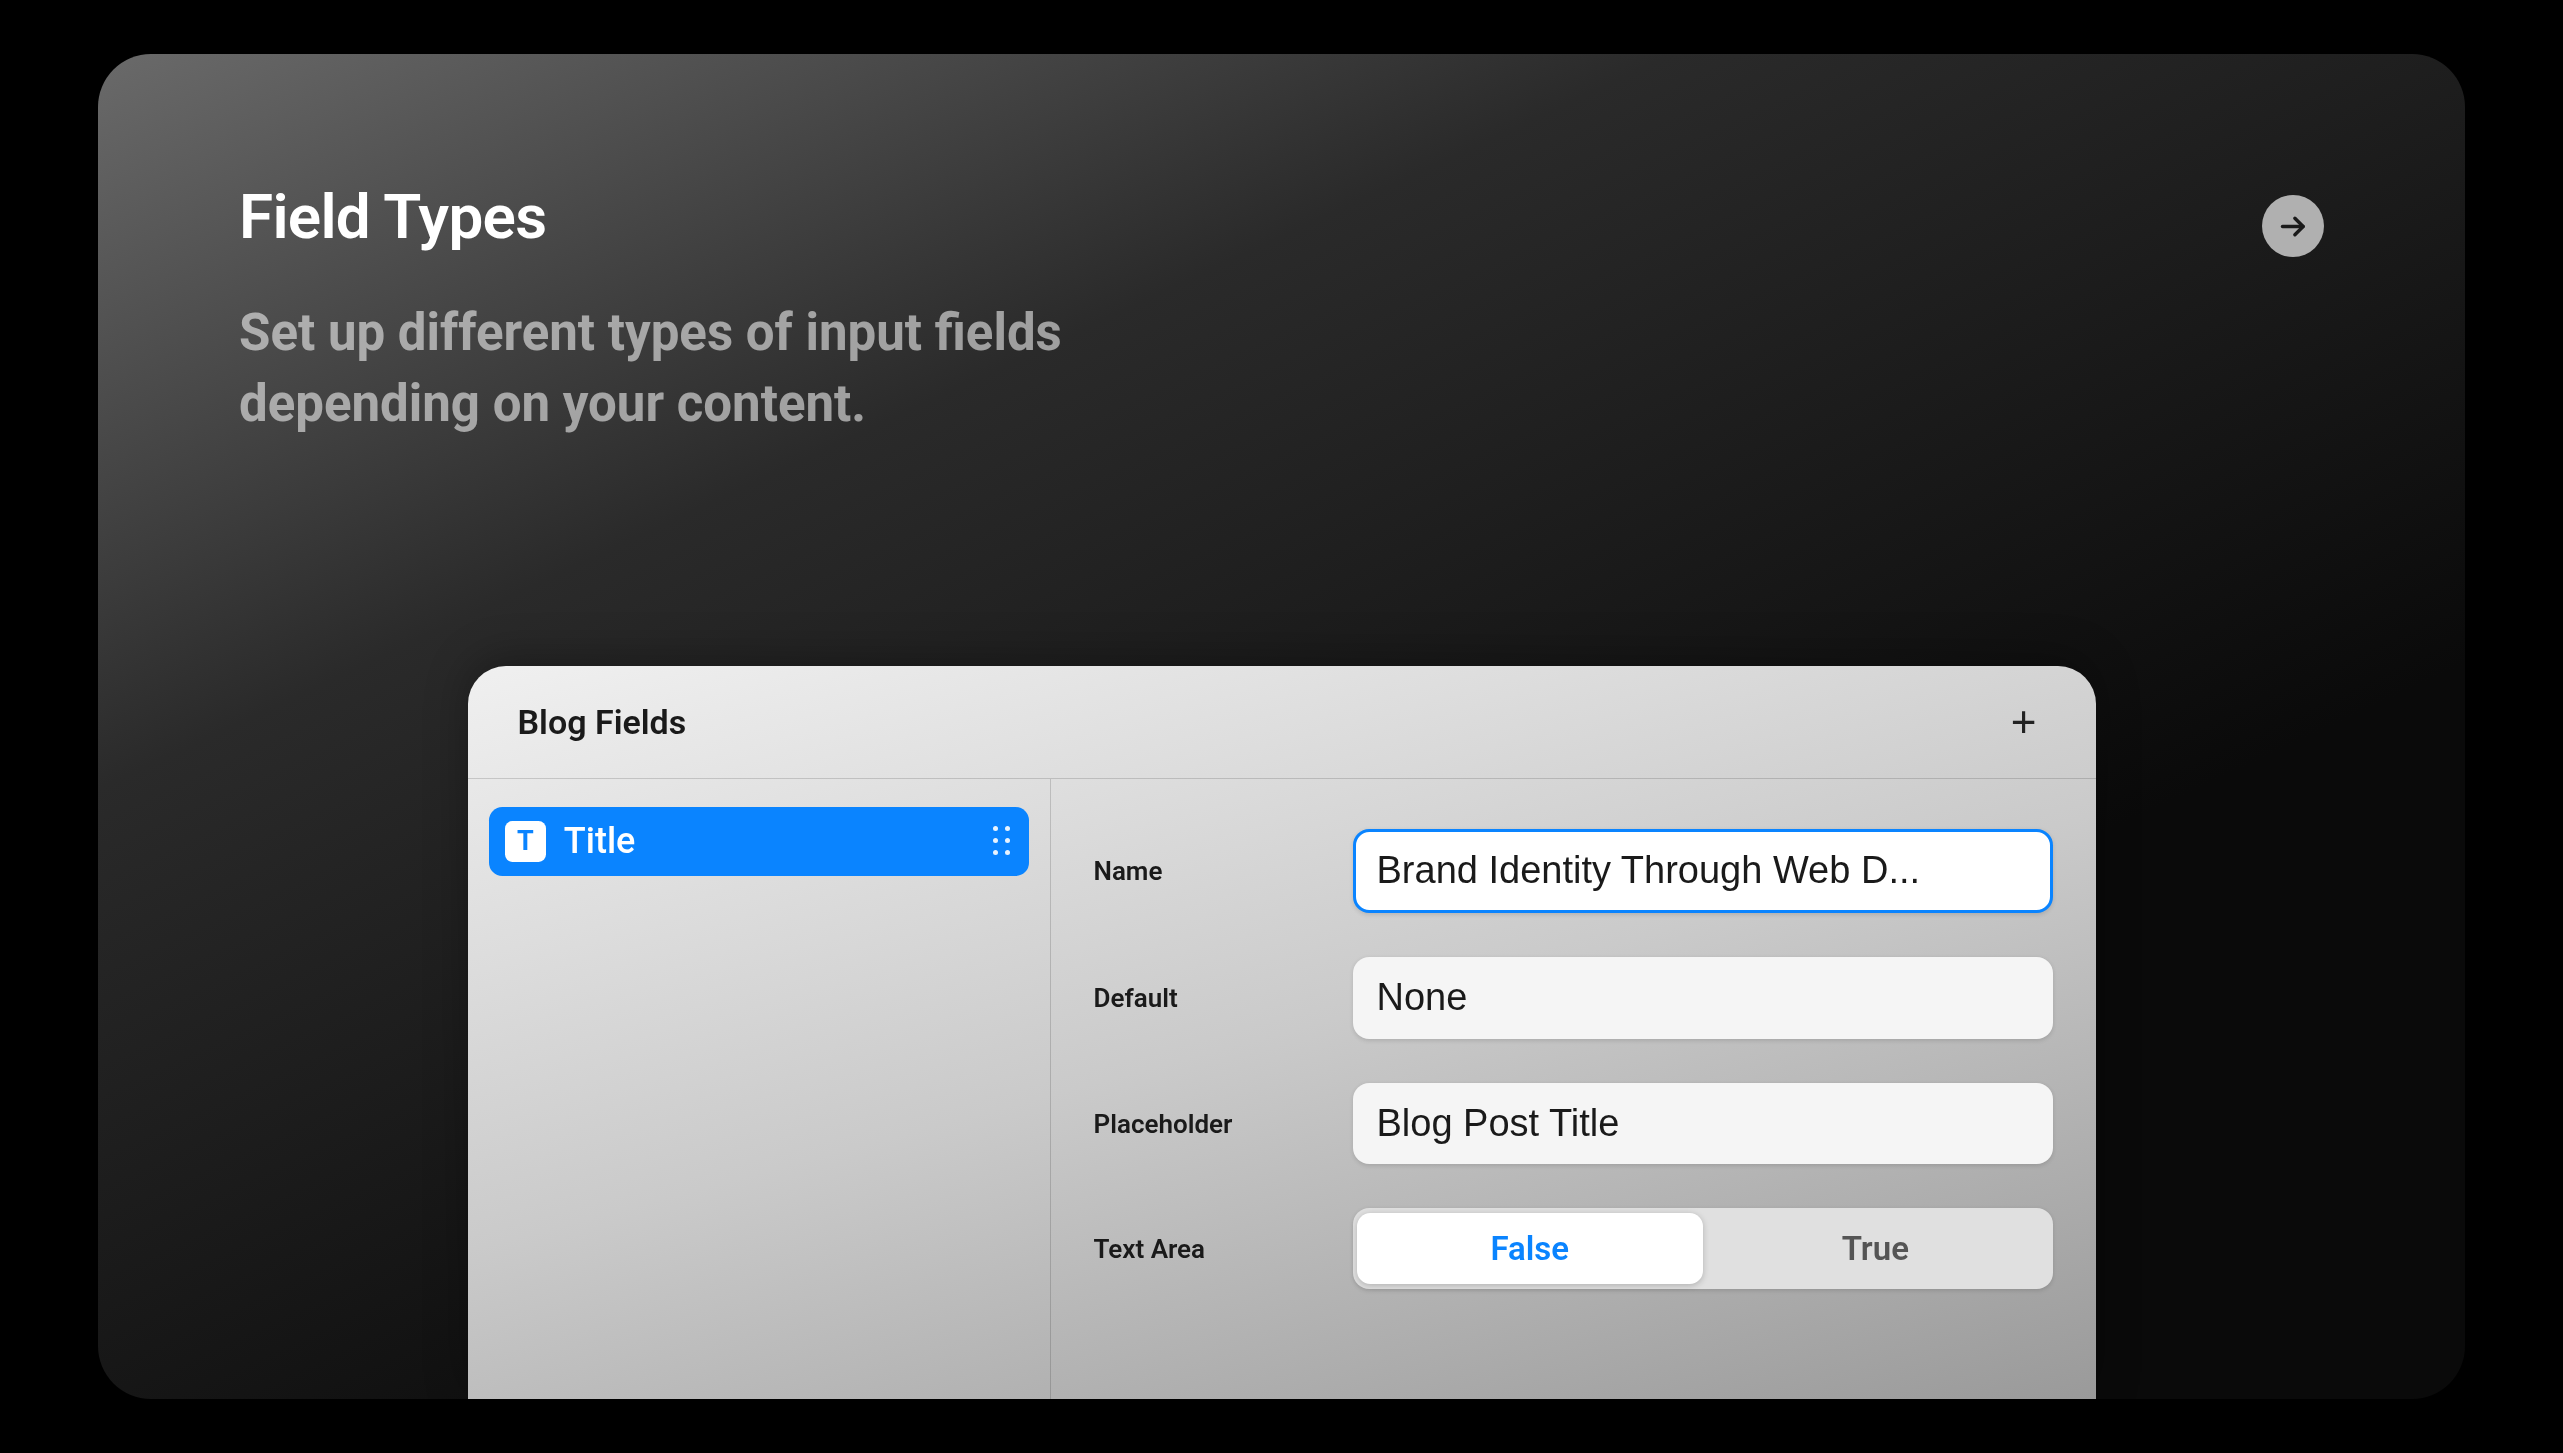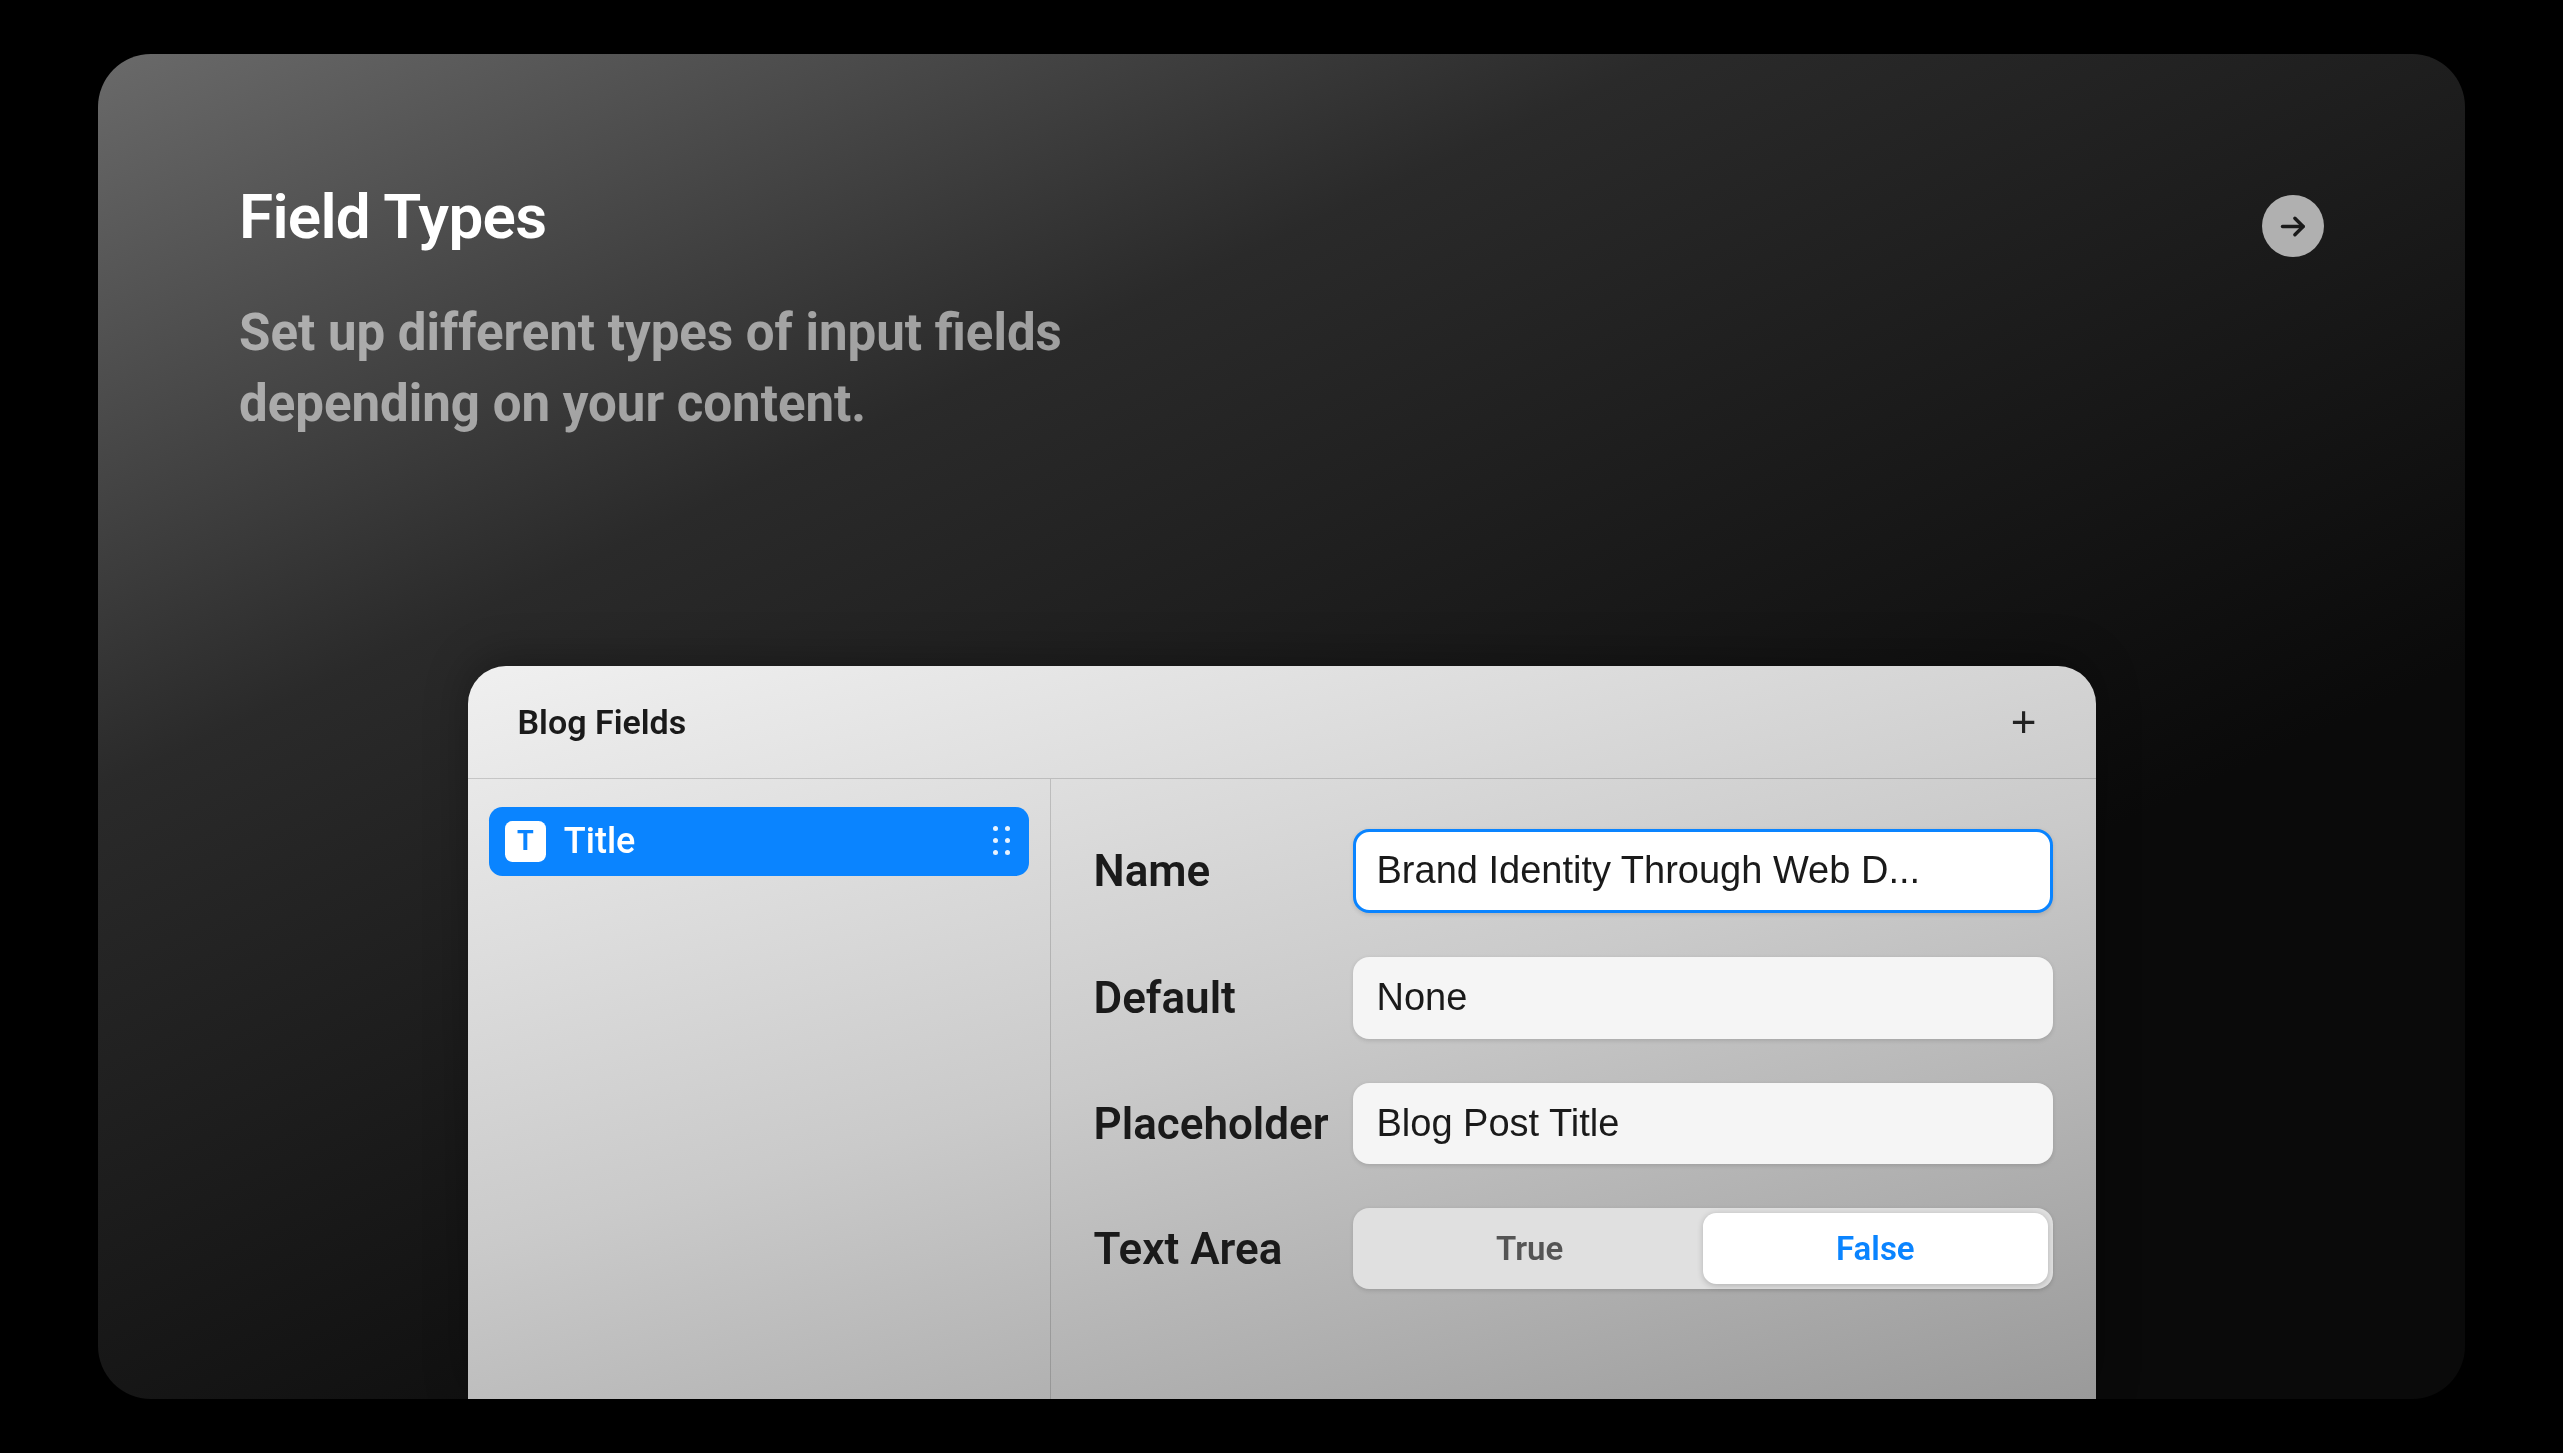--- a/index.html
+++ b/index.html
@@ -186,21 +186,21 @@
     }
 
     .form-row {
       display: flex;
       align-items: center;
       gap: 30px;
     }
 
     .form-label {
       width: 229px;
-      font-size: 44px;
+      font-size: 26px;
       font-weight: 600;
       color: #1a1a1a;
     }
 
     .form-control {
       flex: 1;
     }
 
     .text-input {
       width: 100%;
@@ -312,22 +312,22 @@
             <div class="form-label">Placeholder</div>
             <div class="form-control">
               <div class="text-input">Blog Post Title</div>
             </div>
           </div>
 
           <div class="form-row">
             <div class="form-label">Text Area</div>
             <div class="form-control">
               <div class="segmented">
+                <button class="segmented-option selected">False</button>
                 <button class="segmented-option">True</button>
-                <button class="segmented-option selected">False</button>
               </div>
             </div>
           </div>
 
         </div>
 
       </div>
 
     </div>
 

